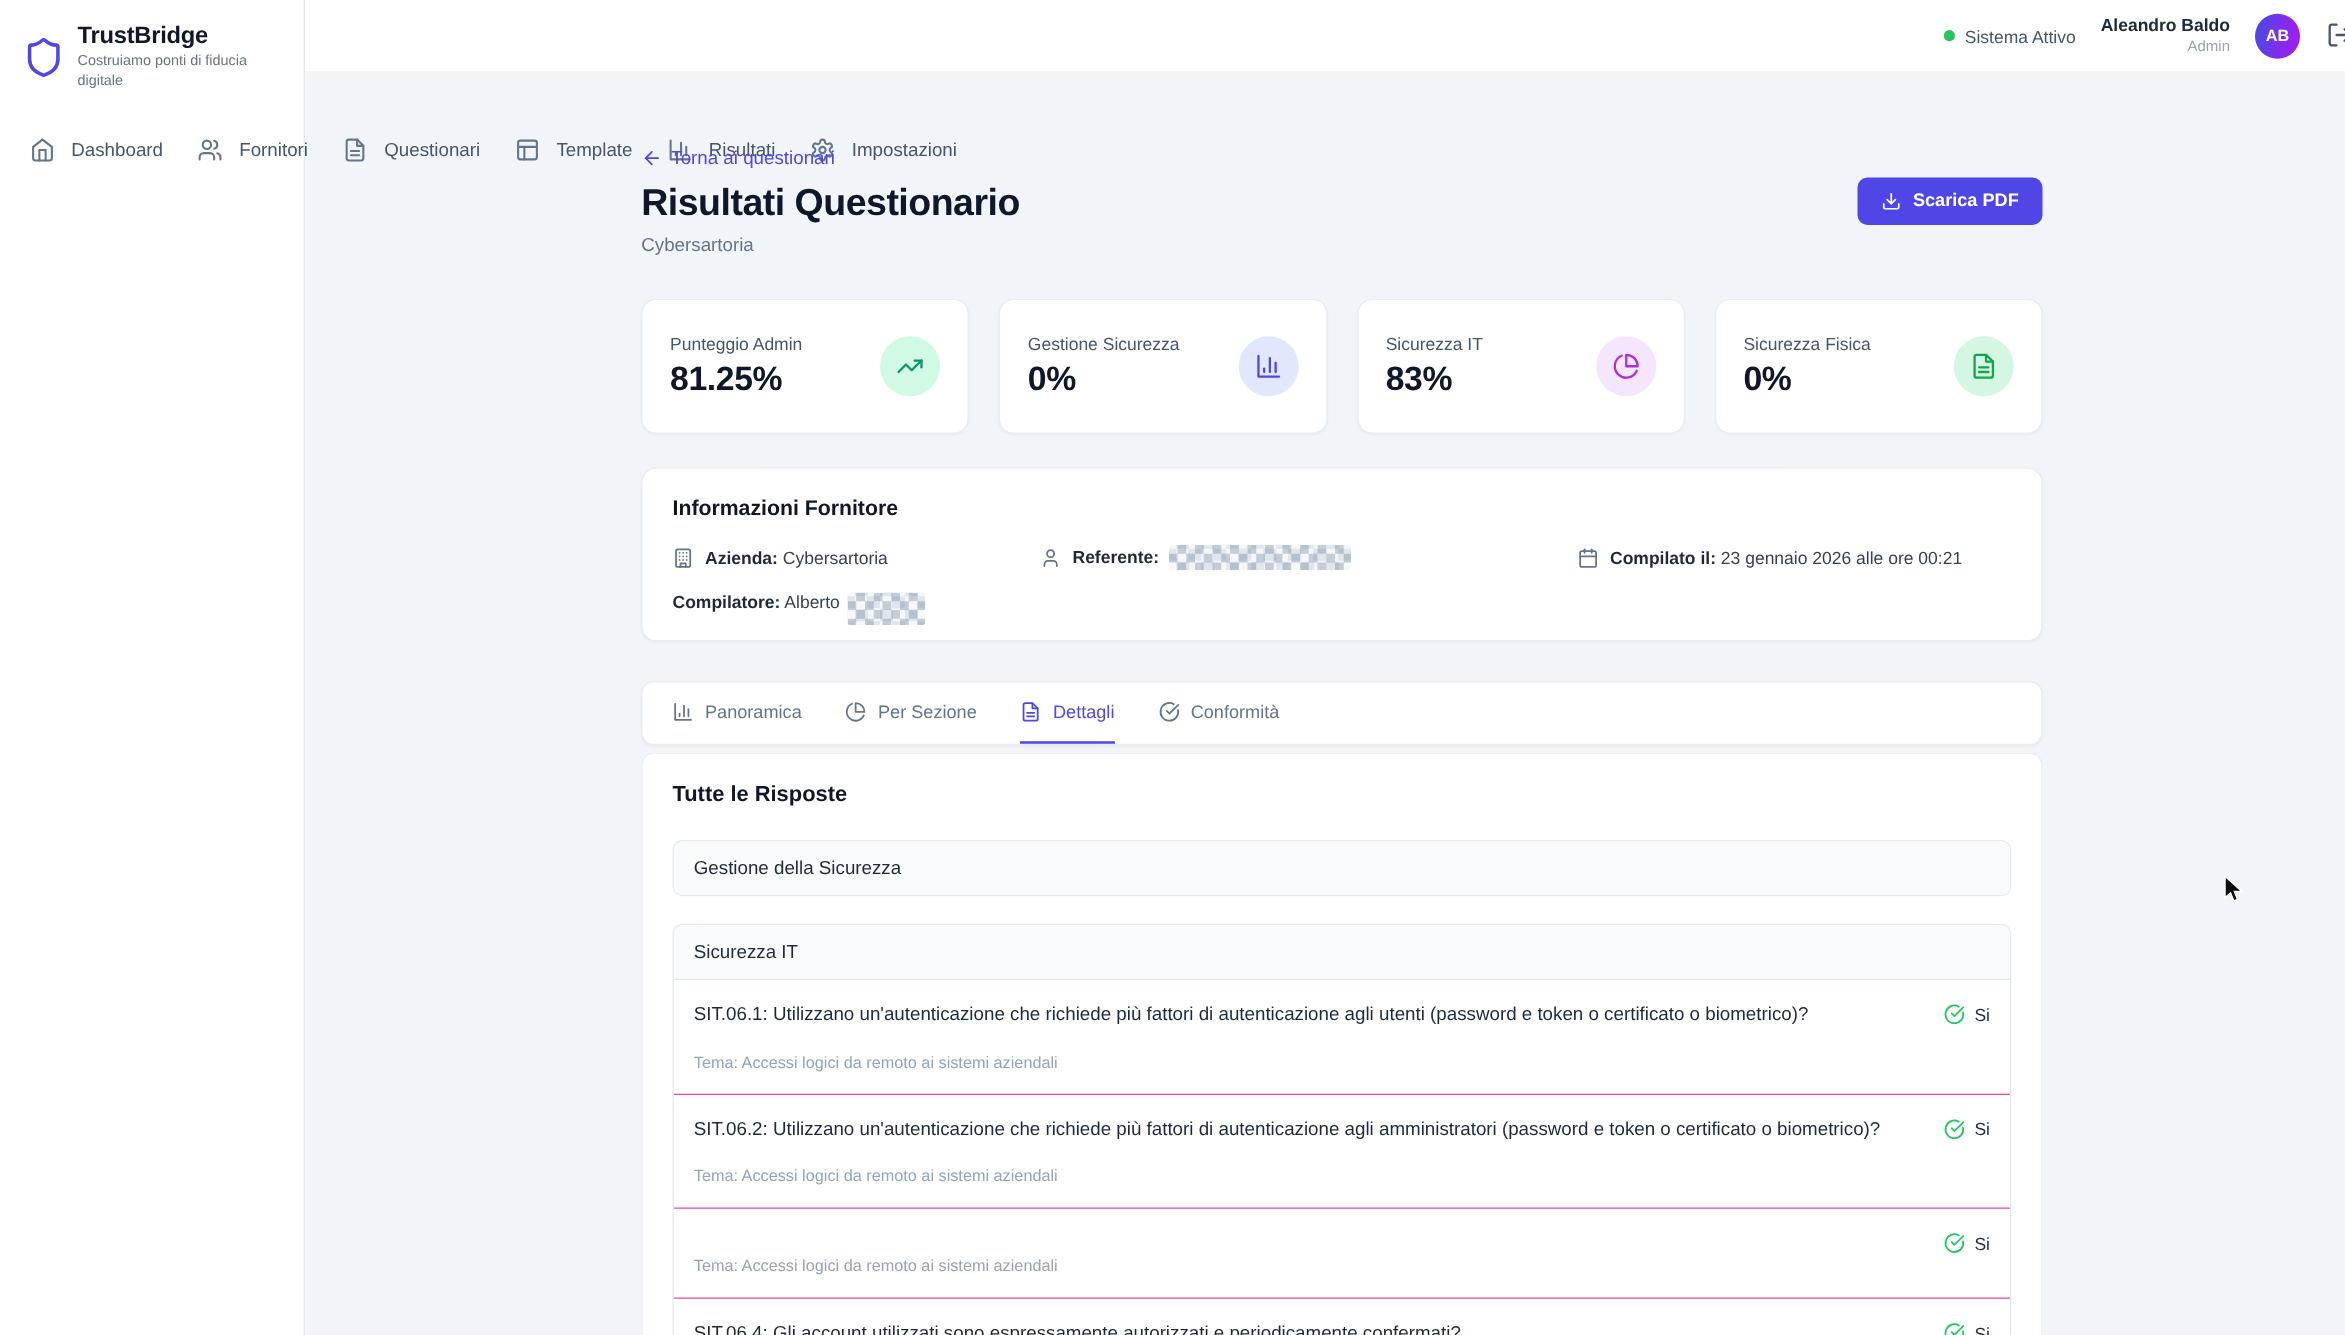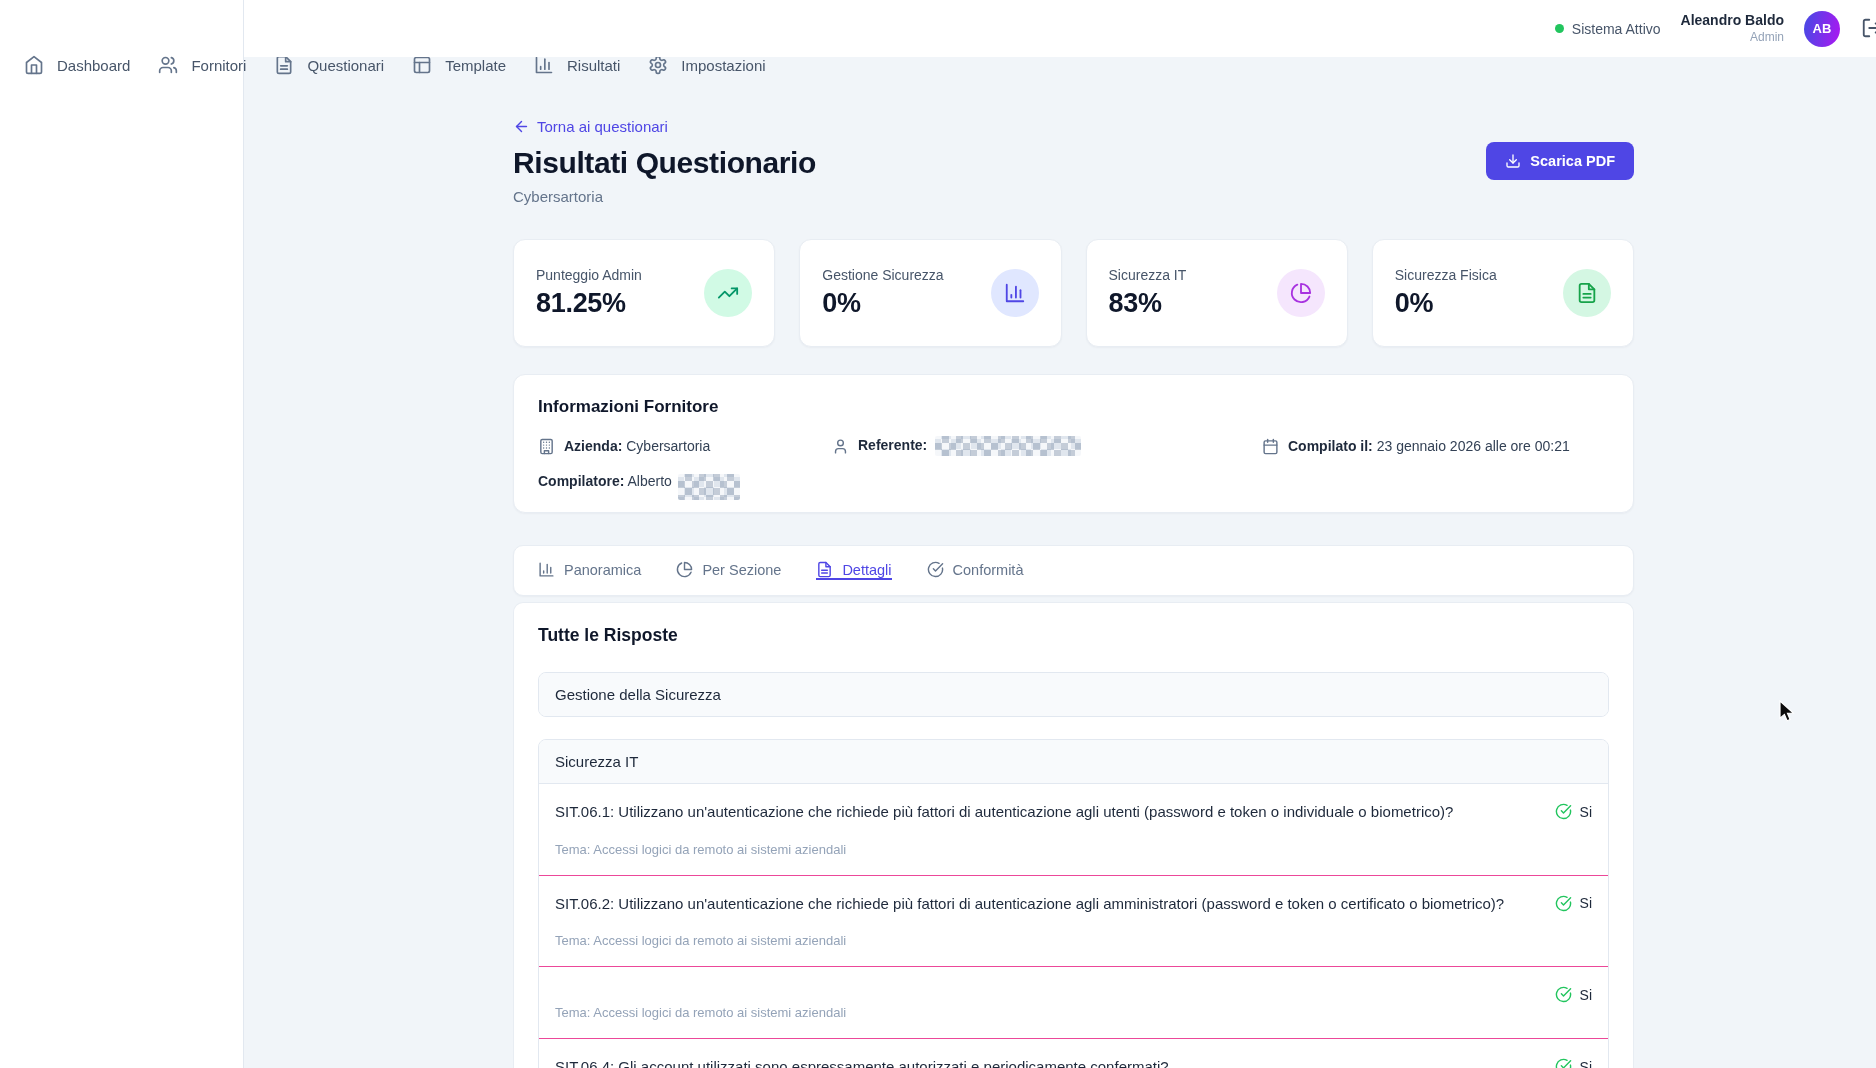--- a/index.html
+++ b/index.html
@@ -56,21 +56,21 @@
   .info-item svg { stroke:#64748b; }
   .info-item b { color:#1e293b;margin-top:31px; }
   .redacted { display:inline-block; vertical-align:middle; border-radius:2px;
     background:
       repeating-conic-gradient(rgba(148,163,184,.55) 0% 25%, rgba(226,232,240,.35) 0% 50%) 0 0 / 14px 14px,
       repeating-conic-gradient(rgba(203,213,225,.6) 0% 25%, transparent 0% 50%) 6px 3px / 20px 20px; }
   .redact-ref { width:146px; height:20px; margin-left:8px; }
   .redact-comp { width:62px; height:26px; margin-left:6px; margin-bottom:-10px; }
 
   
-  .tabs-card { background:#fff; border:1px solid #e8edf3; border-radius:10px; margin-top:32px; height:51px; display:flex; gap:35px; padding:0 24px; box-shadow:0 1px 2px rgba(16,24,40,.04);align-items:center; }
+  .tabs-card { background:#fff; border:1px solid #e8edf3; border-radius:10px; margin-top:32px; height:51px; display:flex; gap:35px; padding:0 24px; box-shadow:0 1px 2px rgba(16,24,40,.04); }
   .tab { display:flex; align-items:center; gap:9px; font-size:14.5px; font-weight:500; color:#64748b; border-bottom:2px solid transparent; cursor:pointer; }
   .tab svg { stroke:#64748b; }
   .tab.active { color:#4f46e5; border-bottom-color:#4f46e5; }
   .tab.active svg { stroke:#4f46e5; }
 
   
   .panel { background:#fff; border:1px solid #e8edf3; border-bottom:none; border-radius:10px 10px 0 0; margin-top:6px; padding:22px 24px 40px; min-height:480px; }
   .panel-title { font-size:17.5px; font-weight:700; color:#0f172a; margin-bottom:26px; }
   .group { border:1px solid #e2e8f0; border-radius:8px; margin-bottom:22px; overflow:hidden; }
   .group-header { background:#f8fafc; padding:13px 16px; font-size:15px; font-weight:500; color:#1e293b; }
@@ -82,20 +82,31 @@
   .q-answer { display:flex; align-items:center; gap:8px; font-size:14px; color:#1e293b; padding-top:1px; flex-shrink:0; }
   .q-answer svg { stroke:#22c55e; }
 
   
   .cursor { position:absolute; left:1779px; top:700px; z-index:50; pointer-events:none; }
 </style>
 </head>
 <body>
 
 <aside class="sidebar">
+  <div class="brand">
+    <span>
+      <svg class="icn" width="34" height="34" viewBox="0 0 24 24" fill="none" stroke="#4f46e5" stroke-width="2" stroke-linecap="round" stroke-linejoin="round">
+          <path d="M20 13c0 5-3.5 7.5-7.66 8.95a1 1 0 0 1-.67-.01C7.5 20.5 4 18 4 13V6a1 1 0 0 1 1-1c2 0 4.5-1.2 6.24-2.72a1.17 1.17 0 0 1 1.52 0C14.51 3.81 17 5 19 5a1 1 0 0 1 1 1z"></path>
+        </svg>
+    </span>
+    <div>
+      <div class="brand-name">TrustBridge</div>
+      <div class="brand-tagline">Costruiamo ponti di fiducia digitale</div>
+    </div>
+  </div>
   <nav class="nav">
     <div class="nav-item">
       <span>
           <svg class="icn" width="20" height="20" viewBox="0 0 24 24" fill="none" stroke-width="2" stroke="currentColor" stroke-linecap="round" stroke-linejoin="round">
             <path d="m3 9 9-7 9 7v11a2 2 0 0 1-2 2H5a2 2 0 0 1-2-2z"></path>
             <polyline points="9 22 9 12 15 12 15 22"></polyline>
           </svg>
         </span>
       <span>Dashboard</span>
     </div>
@@ -345,21 +356,21 @@
 
         <div class="group">
           <div class="group-header">Gestione della Sicurezza</div>
         </div>
 
         <div class="group">
           <div class="group-header with-rows">Sicurezza IT</div>
 
           <div class="q-row">
             <div>
-              <div class="q-text">SIT.06.1: Utilizzano un'autenticazione che richiede più fattori di autenticazione agli utenti (password e token o individuale o biometrico)?</div>
+              <div class="q-text">SIT.06.1: Utilizzano un'autenticazione che richiede più fattori di autenticazione agli utenti (password e token o certificato o biometrico)?</div>
               <div class="q-tema">Tema: Accessi logici da remoto ai sistemi aziendali</div>
             </div>
             <div class="q-answer">
               <span>
                   <svg class="icn" width="17" height="17" viewBox="0 0 24 24" fill="none" stroke-width="2" stroke="currentColor" stroke-linecap="round" stroke-linejoin="round">
                     <path d="M21.801 10A10 10 0 1 1 17 3.335"></path>
                     <path d="m9 11 3 3L22 4"></path>
                   </svg>
                 </span>
               <span>Si</span>

